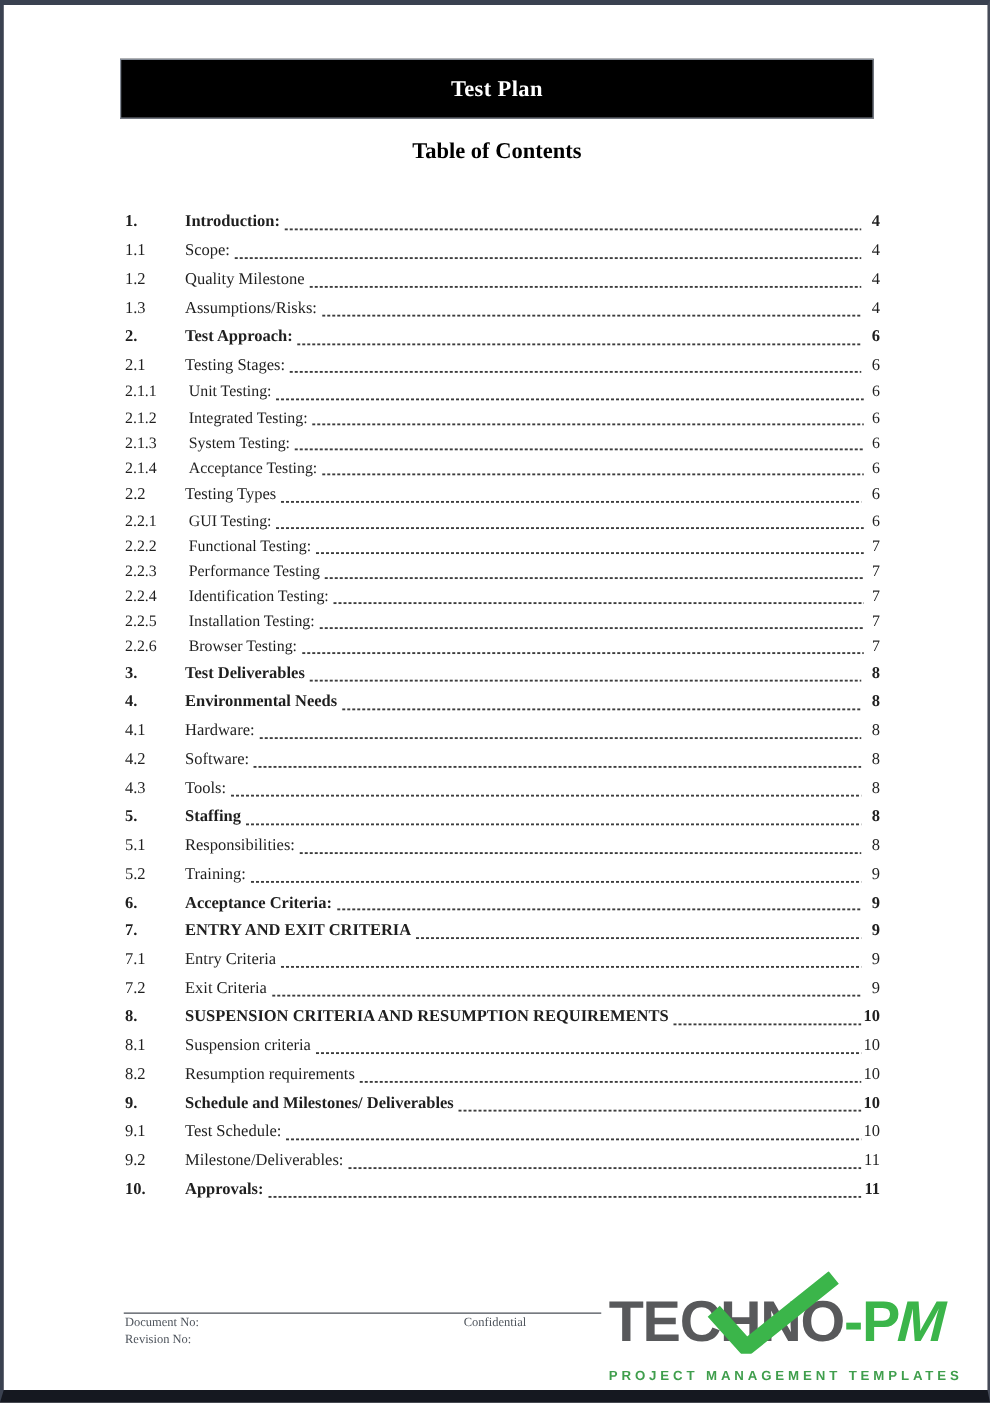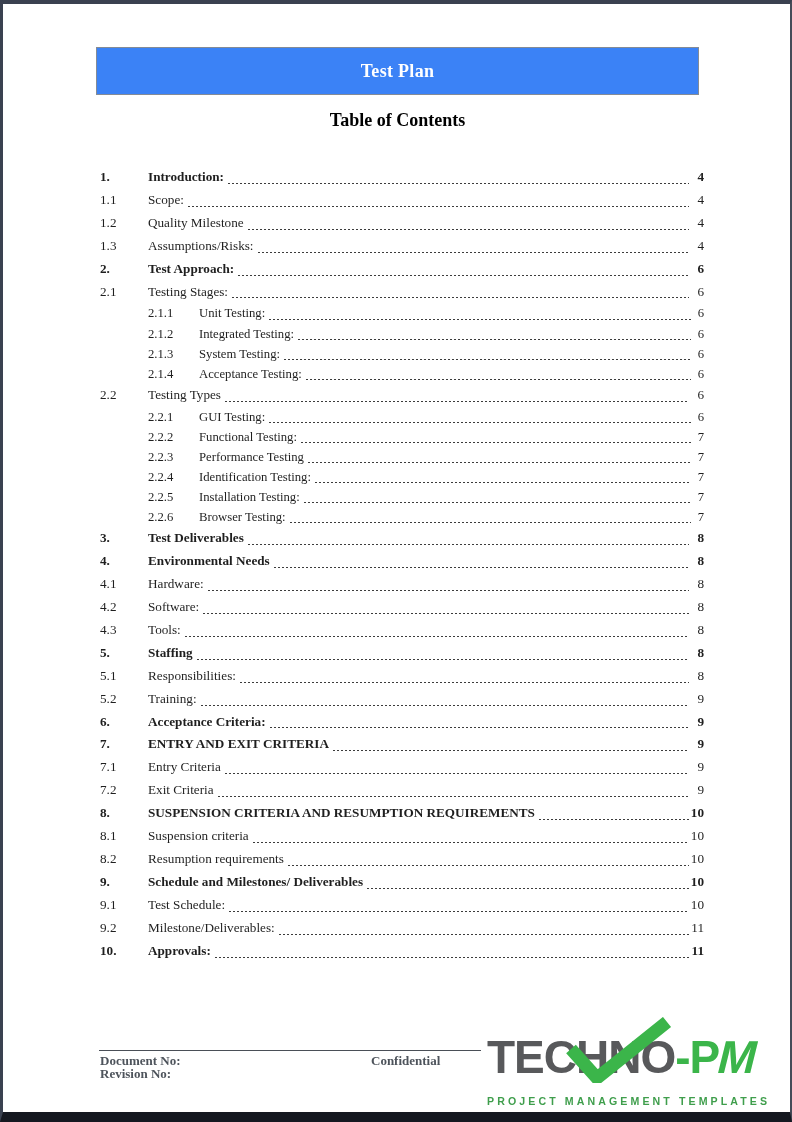--- a/index.html
+++ b/index.html
@@ -7,21 +7,21 @@
     width:792px;height:1122px;box-sizing:border-box;
     border-style:solid;border-width:4px 2px 10px 3px;
     border-color:#3a4150 #454b58 #151820 #3a4150;
     font-family:"Liberation Serif","DejaVu Serif",serif;
   }
   .page{position:relative;width:100%;height:100%;background:#ffffff;overflow:hidden;}
 
   
   .banner{
     position:absolute;left:93px;top:43px;width:601px;height:46px;
-    background:#3b82f6;border:1px solid #848b96;
+    background:#000000;border:1px solid #848b96;
     display:flex;align-items:center;justify-content:center;
     color:#ffffff;font-weight:bold;font-size:18px;letter-spacing:.3px;
   }
 
   
   .toc-title{
     position:absolute;left:93px;top:106px;width:603px;
     text-align:center;font-weight:bold;font-size:18px;color:#000000;
   }
 
@@ -34,27 +34,27 @@
     flex:1;align-self:flex-end;height:4px;margin:0 2px 4px 3px;
     background-image:radial-gradient(circle,#3c3c3c 0.9px,transparent 1.05px);
     background-size:4px 3px;background-repeat:repeat-x;background-position:left bottom;
   }
   .toc-row .pg{flex:0 0 auto;min-width:13px;text-align:right;}
   .toc-row.lvl1,.toc-row.lvl2{font-size:13.2px;}
   .toc-row.lvl1 .num,.toc-row.lvl1 .label,.toc-row.lvl1 .pg,
   .toc-row.lvl2 .num,.toc-row.lvl2 .label,.toc-row.lvl2 .pg{line-height:22.9px;}
   .toc-row.lvl1{font-weight:bold;}
   .toc-row.lvl3{font-size:12.7px;}
-  .toc-row.lvl3 .num{margin-left:48px;flex:0 0 51px;}
+  .toc-row.lvl3 .num{flex:0 0 51px;}
   .toc-row.lvl3 .num,.toc-row.lvl3 .label,.toc-row.lvl3 .pg{line-height:20.1px;}
   .toc-row.lvl3 .dots{margin-right:0;margin-bottom:3px;}
 
   
   .footer-rule{position:absolute;left:96px;top:1046px;width:382px;border-top:1px solid #4a4f57;}
-  .footer-text{position:absolute;font-size:13px;color:#4e545c;font-weight:bold;}
+  .footer-text{position:absolute;font-size:10px;color:#4e545c;}
   .doc-no{left:97px;top:1049px;}
   .confidential{left:368px;top:1049px;}
   .rev-no{left:97px;top:1062px;}
 
   
   .logo{position:absolute;left:484px;top:1029px;width:280px;height:80px;
         font-family:"Liberation Sans","DejaVu Sans",sans-serif;}
   .logo-name{position:relative;font-weight:bold;font-size:46px;line-height:48px;
              letter-spacing:-1px;white-space:nowrap;color:#58595b;}
   .logo-name .green{color:#3bb54a;}

